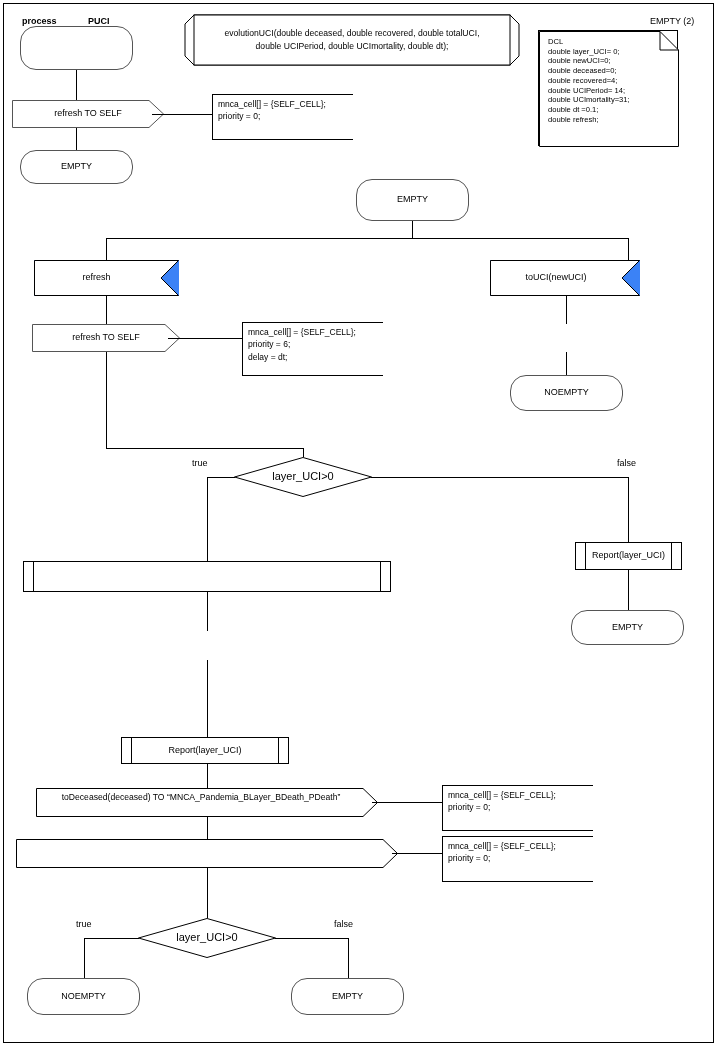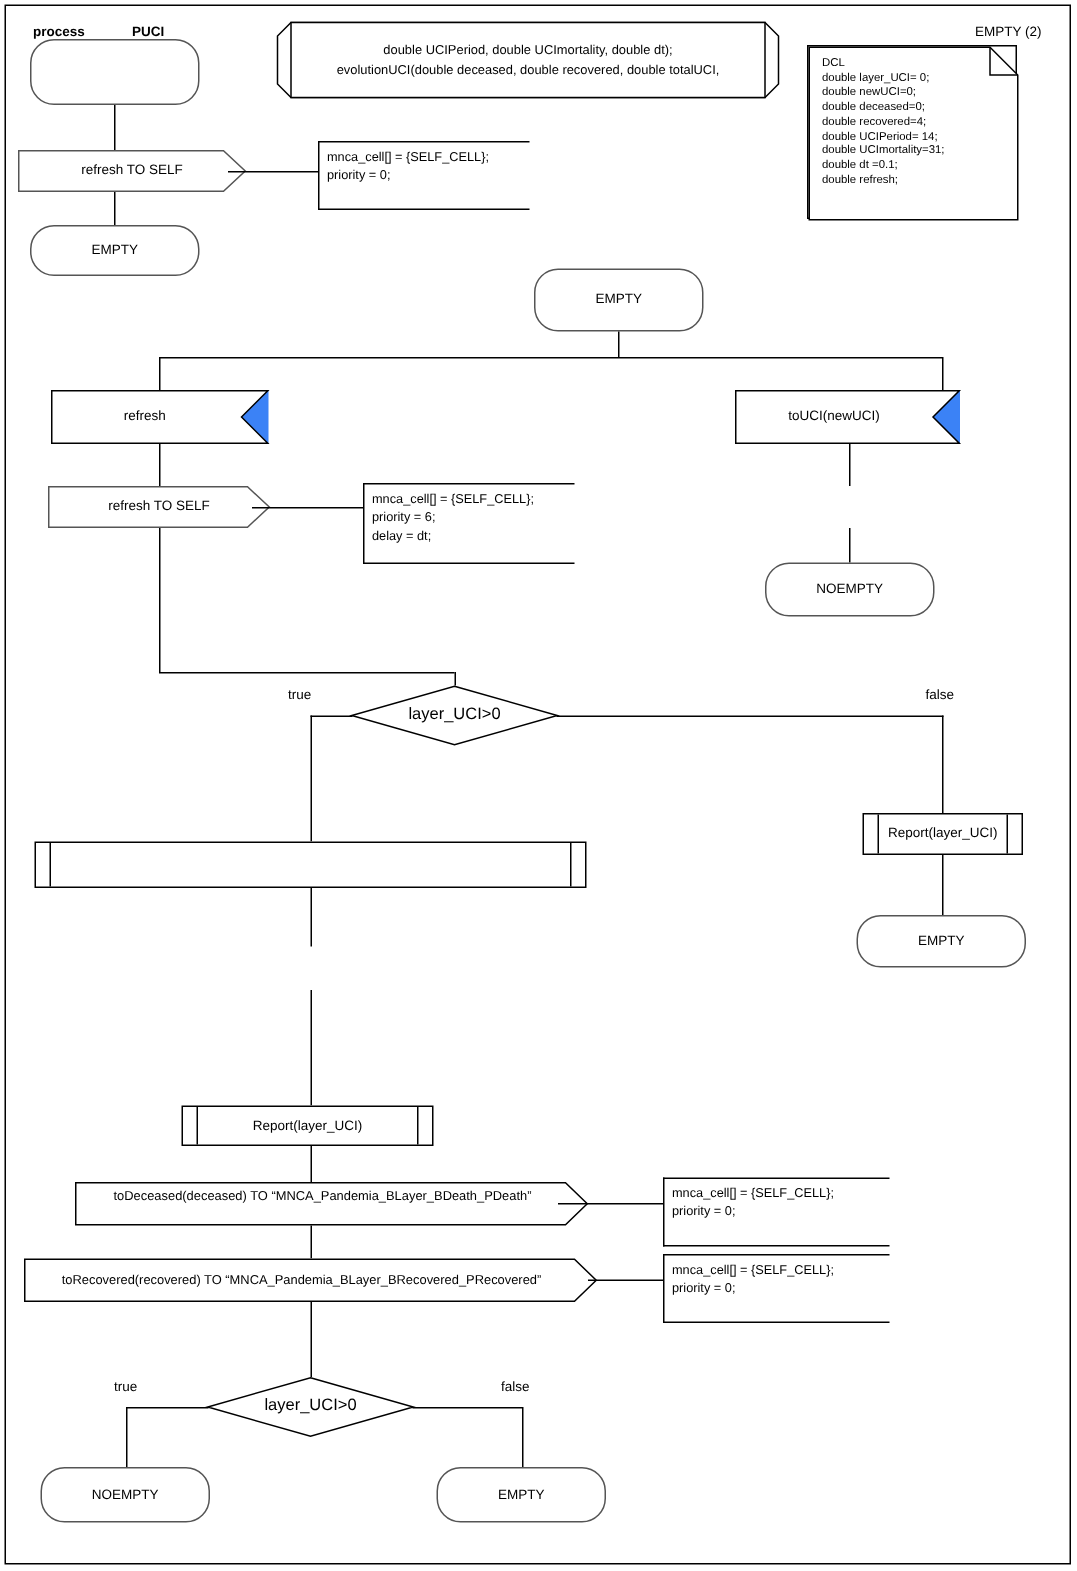--- a/index.html
+++ b/index.html
@@ -63,22 +63,22 @@
   <div class="lbl b" style="left:88px;top:16px;">PUCI</div>
   <div class="lbl" style="left:650px;top:16px;">EMPTY (2)</div>
 
   <div class="shape proc" style="left:185px;top:15px;width:334px;height:50px;">
     <svg class="ov" width="334" height="50" viewBox="0 0 334 50">
       <path d="M9,0 L325,0 L334,9 L334,41 L325,50 L9,50 L0,41 L0,9 Z" fill="#fff" stroke="#000" stroke-width="1"></path>
       <rect x="9" y="0" width="316" height="50" fill="#fff" stroke="#000" stroke-width="1"></rect>
     </svg>
     <div class="ptxt">
       <div>
+        <div>evolutionUCI(double deceased, double recovered, double totalUCI,</div>
         <div>double UCIPeriod, double UCImortality, double dt);</div>
-        <div>evolutionUCI(double deceased, double recovered, double totalUCI,</div>
       </div>
     </div>
   </div>
 
   <div class="shape note" style="left:538px;top:30px;width:140px;height:116px;position:absolute;">
     <svg class="ov" width="140" height="116" viewBox="0 0 140 116">
       <path d="M0.5,0.5 L121,0.5 L139.5,19 L139.5,115.5 L0.5,115.5 Z" fill="#fff" stroke="#000" stroke-width="1"></path>
       <path d="M121,0.5 L121,19 L139.5,19" fill="none" stroke="#000" stroke-width="1"></path>
     </svg>
     <div style="position:relative;padding:3px 5px;">
@@ -183,38 +183,37 @@
   <div class="vl" style="left:207px;top:592px;height:39px;"></div>
   <div class="vl" style="left:207px;top:660px;height:77px;"></div>
 
   <div class="shape call" style="left:121px;top:737px;width:168px;height:27px;">
     <div class="bar" style="left:9px;"></div>
     <div class="bar" style="right:9px;"></div>
     <span style="position:relative;">Report(layer_UCI)</span>
   </div>
   <div class="vl" style="left:207px;top:764px;height:24px;"></div>
 
-  <div class="shape output" style="left:36px;top:788px;width:342px;height:19px;margin-left:14px;">
+  <div class="shape output" style="left:36px;top:788px;width:342px;height:19px;">
     <svg class="ov" width="342" height="29" viewBox="0 0 342 29">
       <path d="M0.5,0.5 L327,0.5 L341.5,14.5 L327,28.5 L0.5,28.5 Z" fill="#fff" stroke="#000" stroke-width="1"></path>
     </svg>
     <span style="position:relative;left:-6px;font-size:8.6px;">toDeceased(deceased) TO “MNCA_Pandemia_BLayer_BDeath_PDeath”</span>
   </div>
   <div class="hl" style="left:372px;top:802px;width:70px;"></div>
   <div class="comment" style="position:absolute;left:442px;top:785px;width:140px;height:38px;">
     <div>mnca_cell[] = {SELF_CELL};</div>
     <div>priority = 0;</div>
   </div>
   <div class="vl" style="left:207px;top:817px;height:22px;"></div>
 
   <div class="shape output" style="left:16px;top:839px;width:382px;height:29px;">
     <svg class="ov" width="382" height="29" viewBox="0 0 382 29">
       <path d="M0.5,0.5 L367,0.5 L381.5,14.5 L367,28.5 L0.5,28.5 Z" fill="#fff" stroke="#000" stroke-width="1"></path>
     </svg>
-    <span style="position:relative;left:-6px;font-size:8.6px;">toRecovered(recovered) TO “MNCA_Pandemia_BLayer_BRecovered_PRecovered”</span>
   </div>
   <div class="hl" style="left:392px;top:853px;width:50px;"></div>
   <div class="comment" style="position:absolute;left:442px;top:836px;width:140px;height:38px;">
     <div>mnca_cell[] = {SELF_CELL};</div>
     <div>priority = 0;</div>
   </div>
   <div class="vl" style="left:207px;top:868px;height:50px;"></div>
 
   <div class="shape decision" style="left:138px;top:918px;width:138px;height:40px;">
     <svg class="ov" width="138" height="40" viewBox="0 0 138 40">

